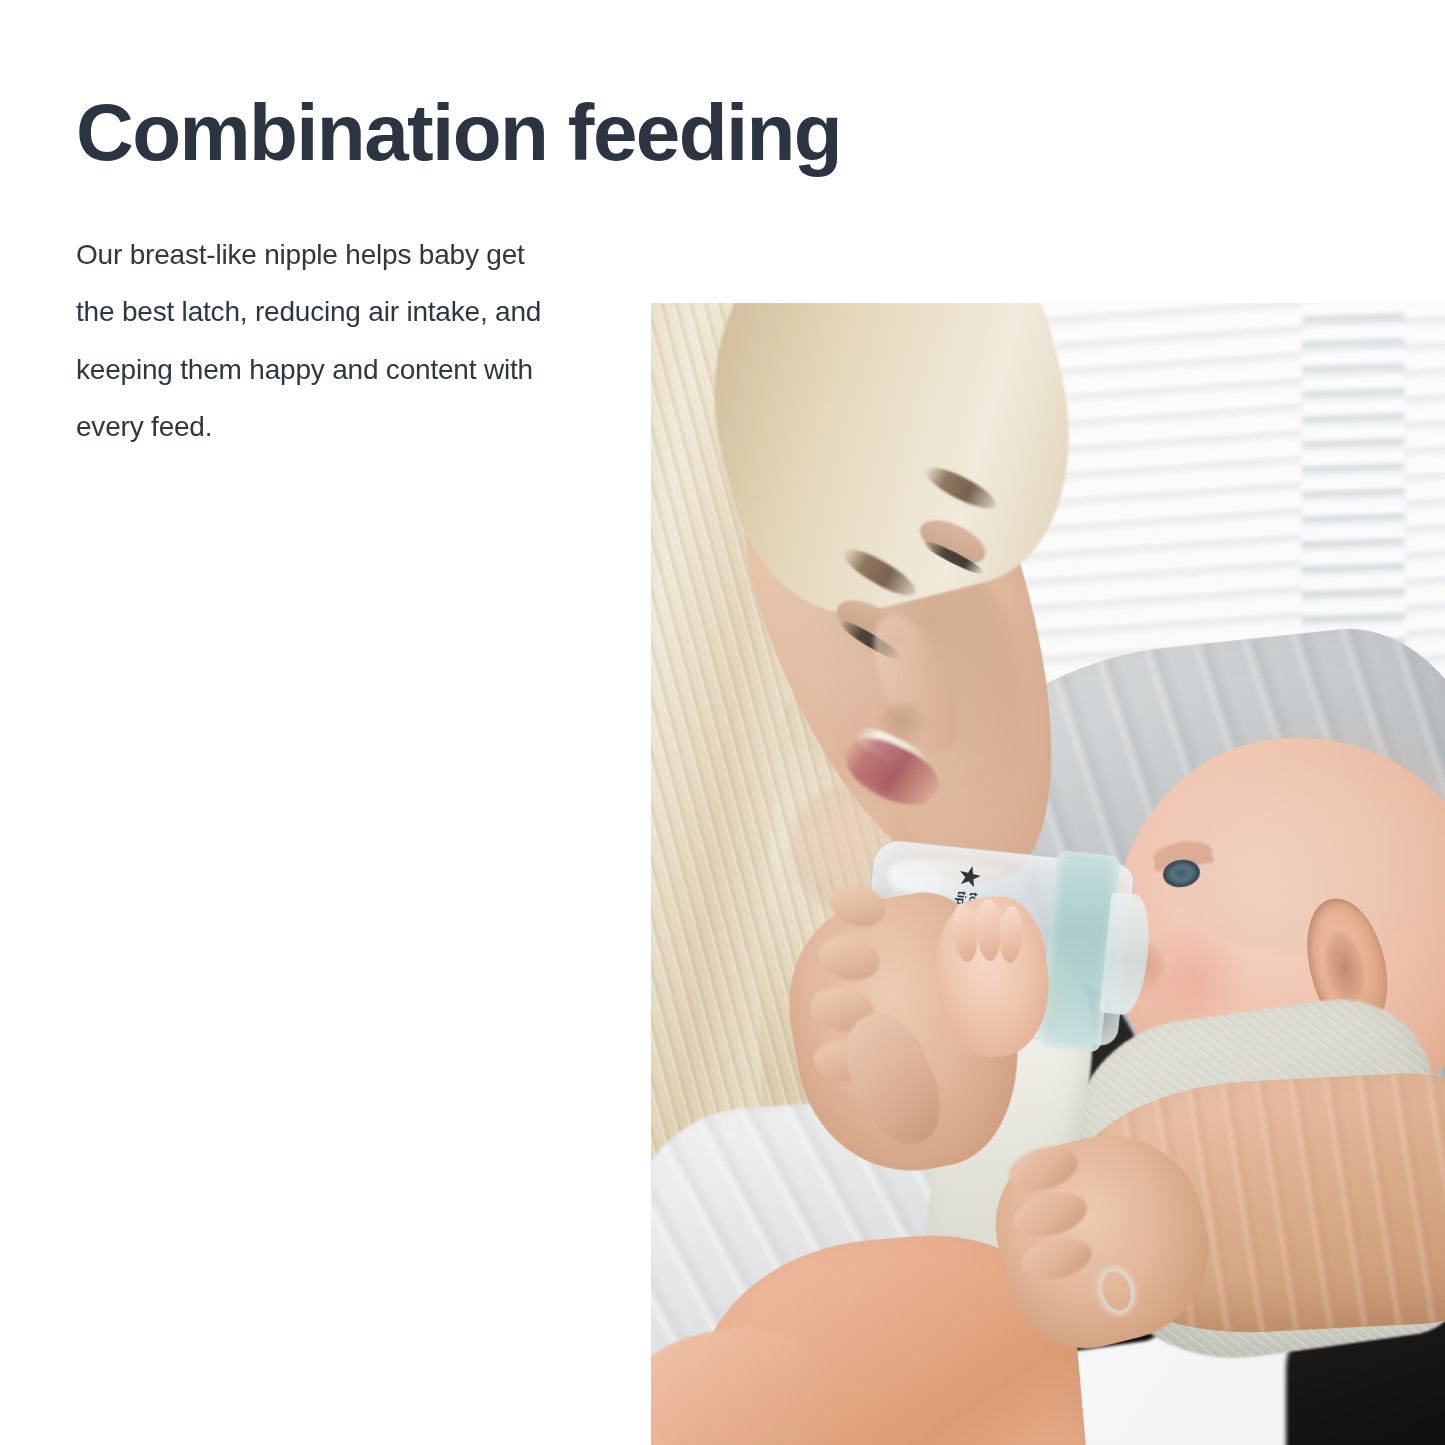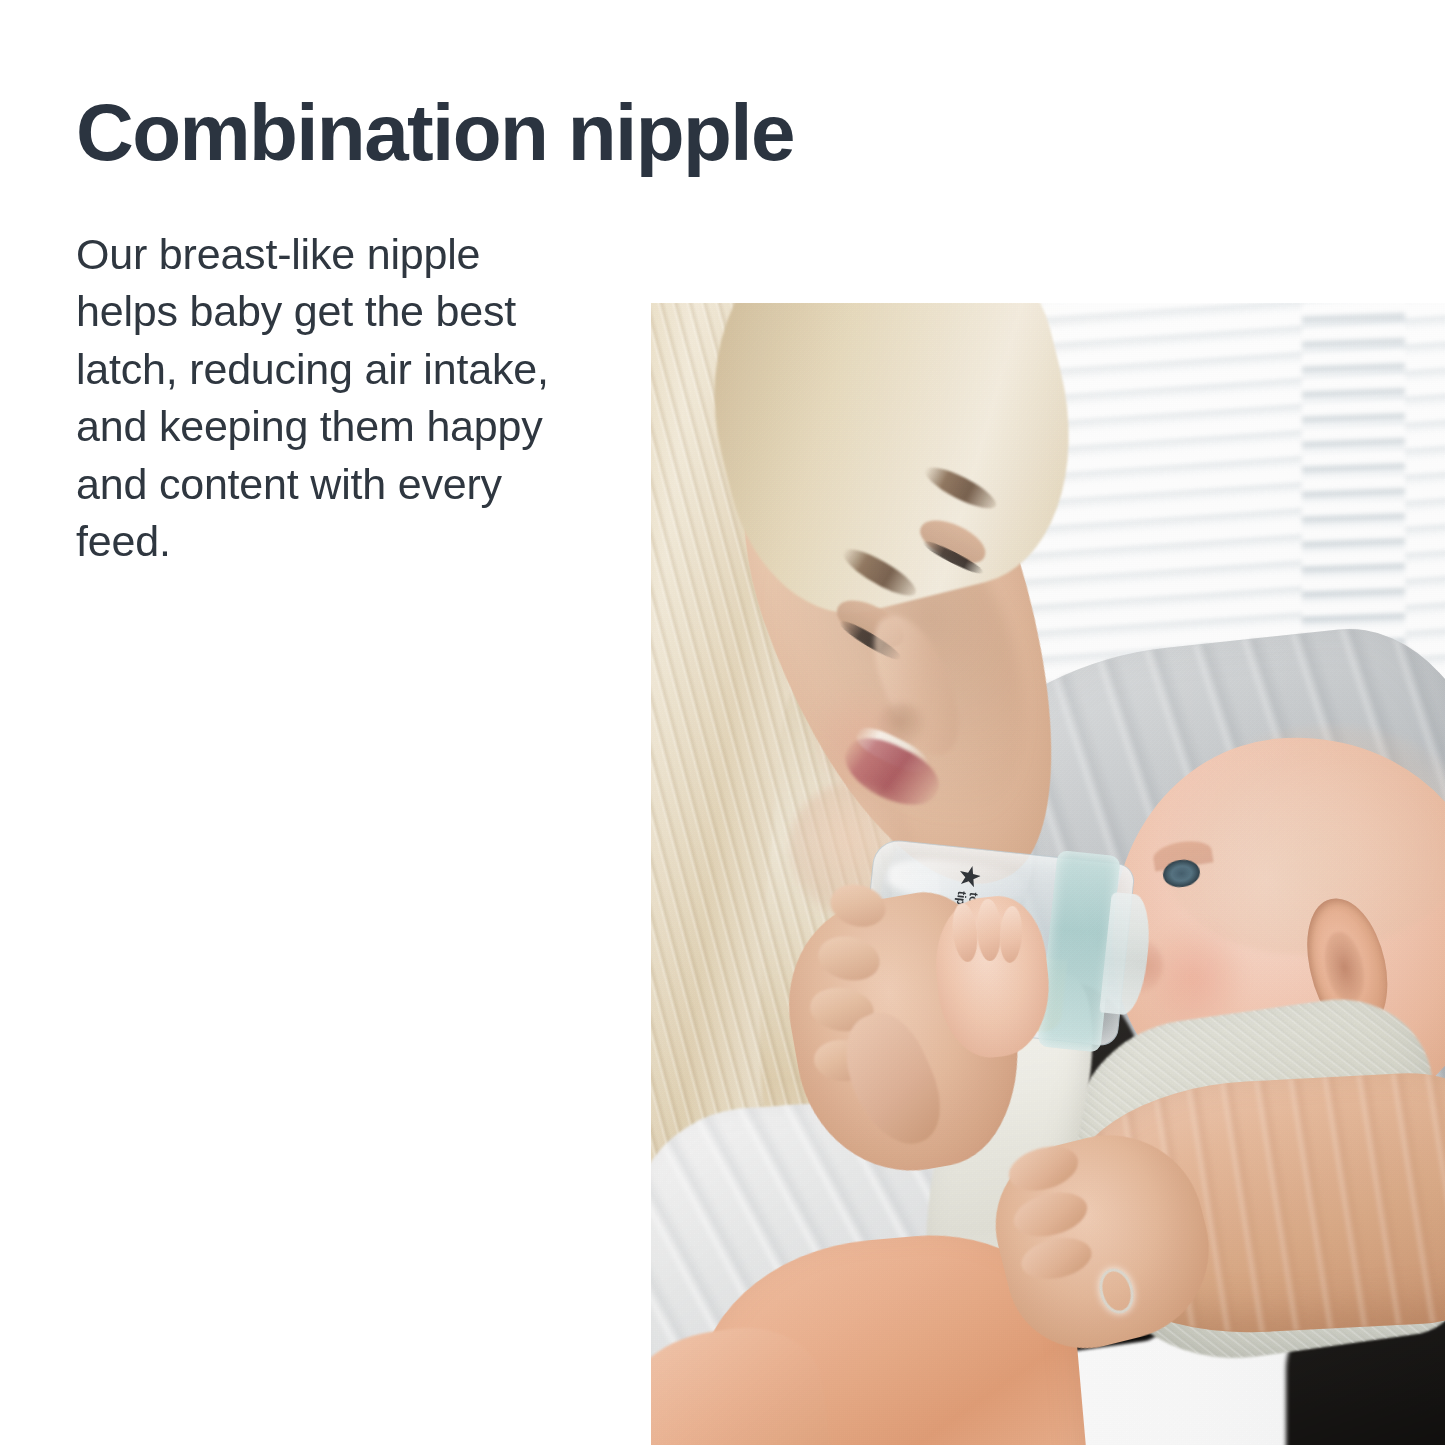--- a/index.html
+++ b/index.html
@@ -34,21 +34,21 @@
     font-weight: 700;
     line-height: 1.02;
     letter-spacing: -1.6px;
     color: #2b3440;
     white-space: nowrap;
   }
 
   .body-copy {
     margin-top: 52px;
     font-family: "Liberation Sans", sans-serif;
-    font-size: 43px;
+    font-size: 28px;
     font-weight: 300;
     line-height: 57.5px;
     letter-spacing: -0.2px;
     color: #2f3740;
     width: 485px;
   }
 
   
   .photo {
     position: absolute;
@@ -933,21 +933,21 @@
       repeating-linear-gradient(90deg, rgba(0,0,0,0.012) 0px, rgba(0,0,0,0) 2px);
     pointer-events: none;
   }
 </style>
 </head>
 <body>
 
 <div class="page">
 
   <div class="text-col">
-    <h1 class="headline">Combination nipple</h1>
+    <h1 class="headline">Combination feeding</h1>
     <p class="body-copy">Our breast-like nipple helps baby get the best latch, reducing air intake, and keeping them happy and content with every feed.</p>
   </div>
 
   <div class="photo">
     <div class="photo-scene">
 
       <div class="bg-wall"></div>
       <div class="window-glow"></div>
       <div class="blinds"></div>
       <div class="blinds-edge"></div>

